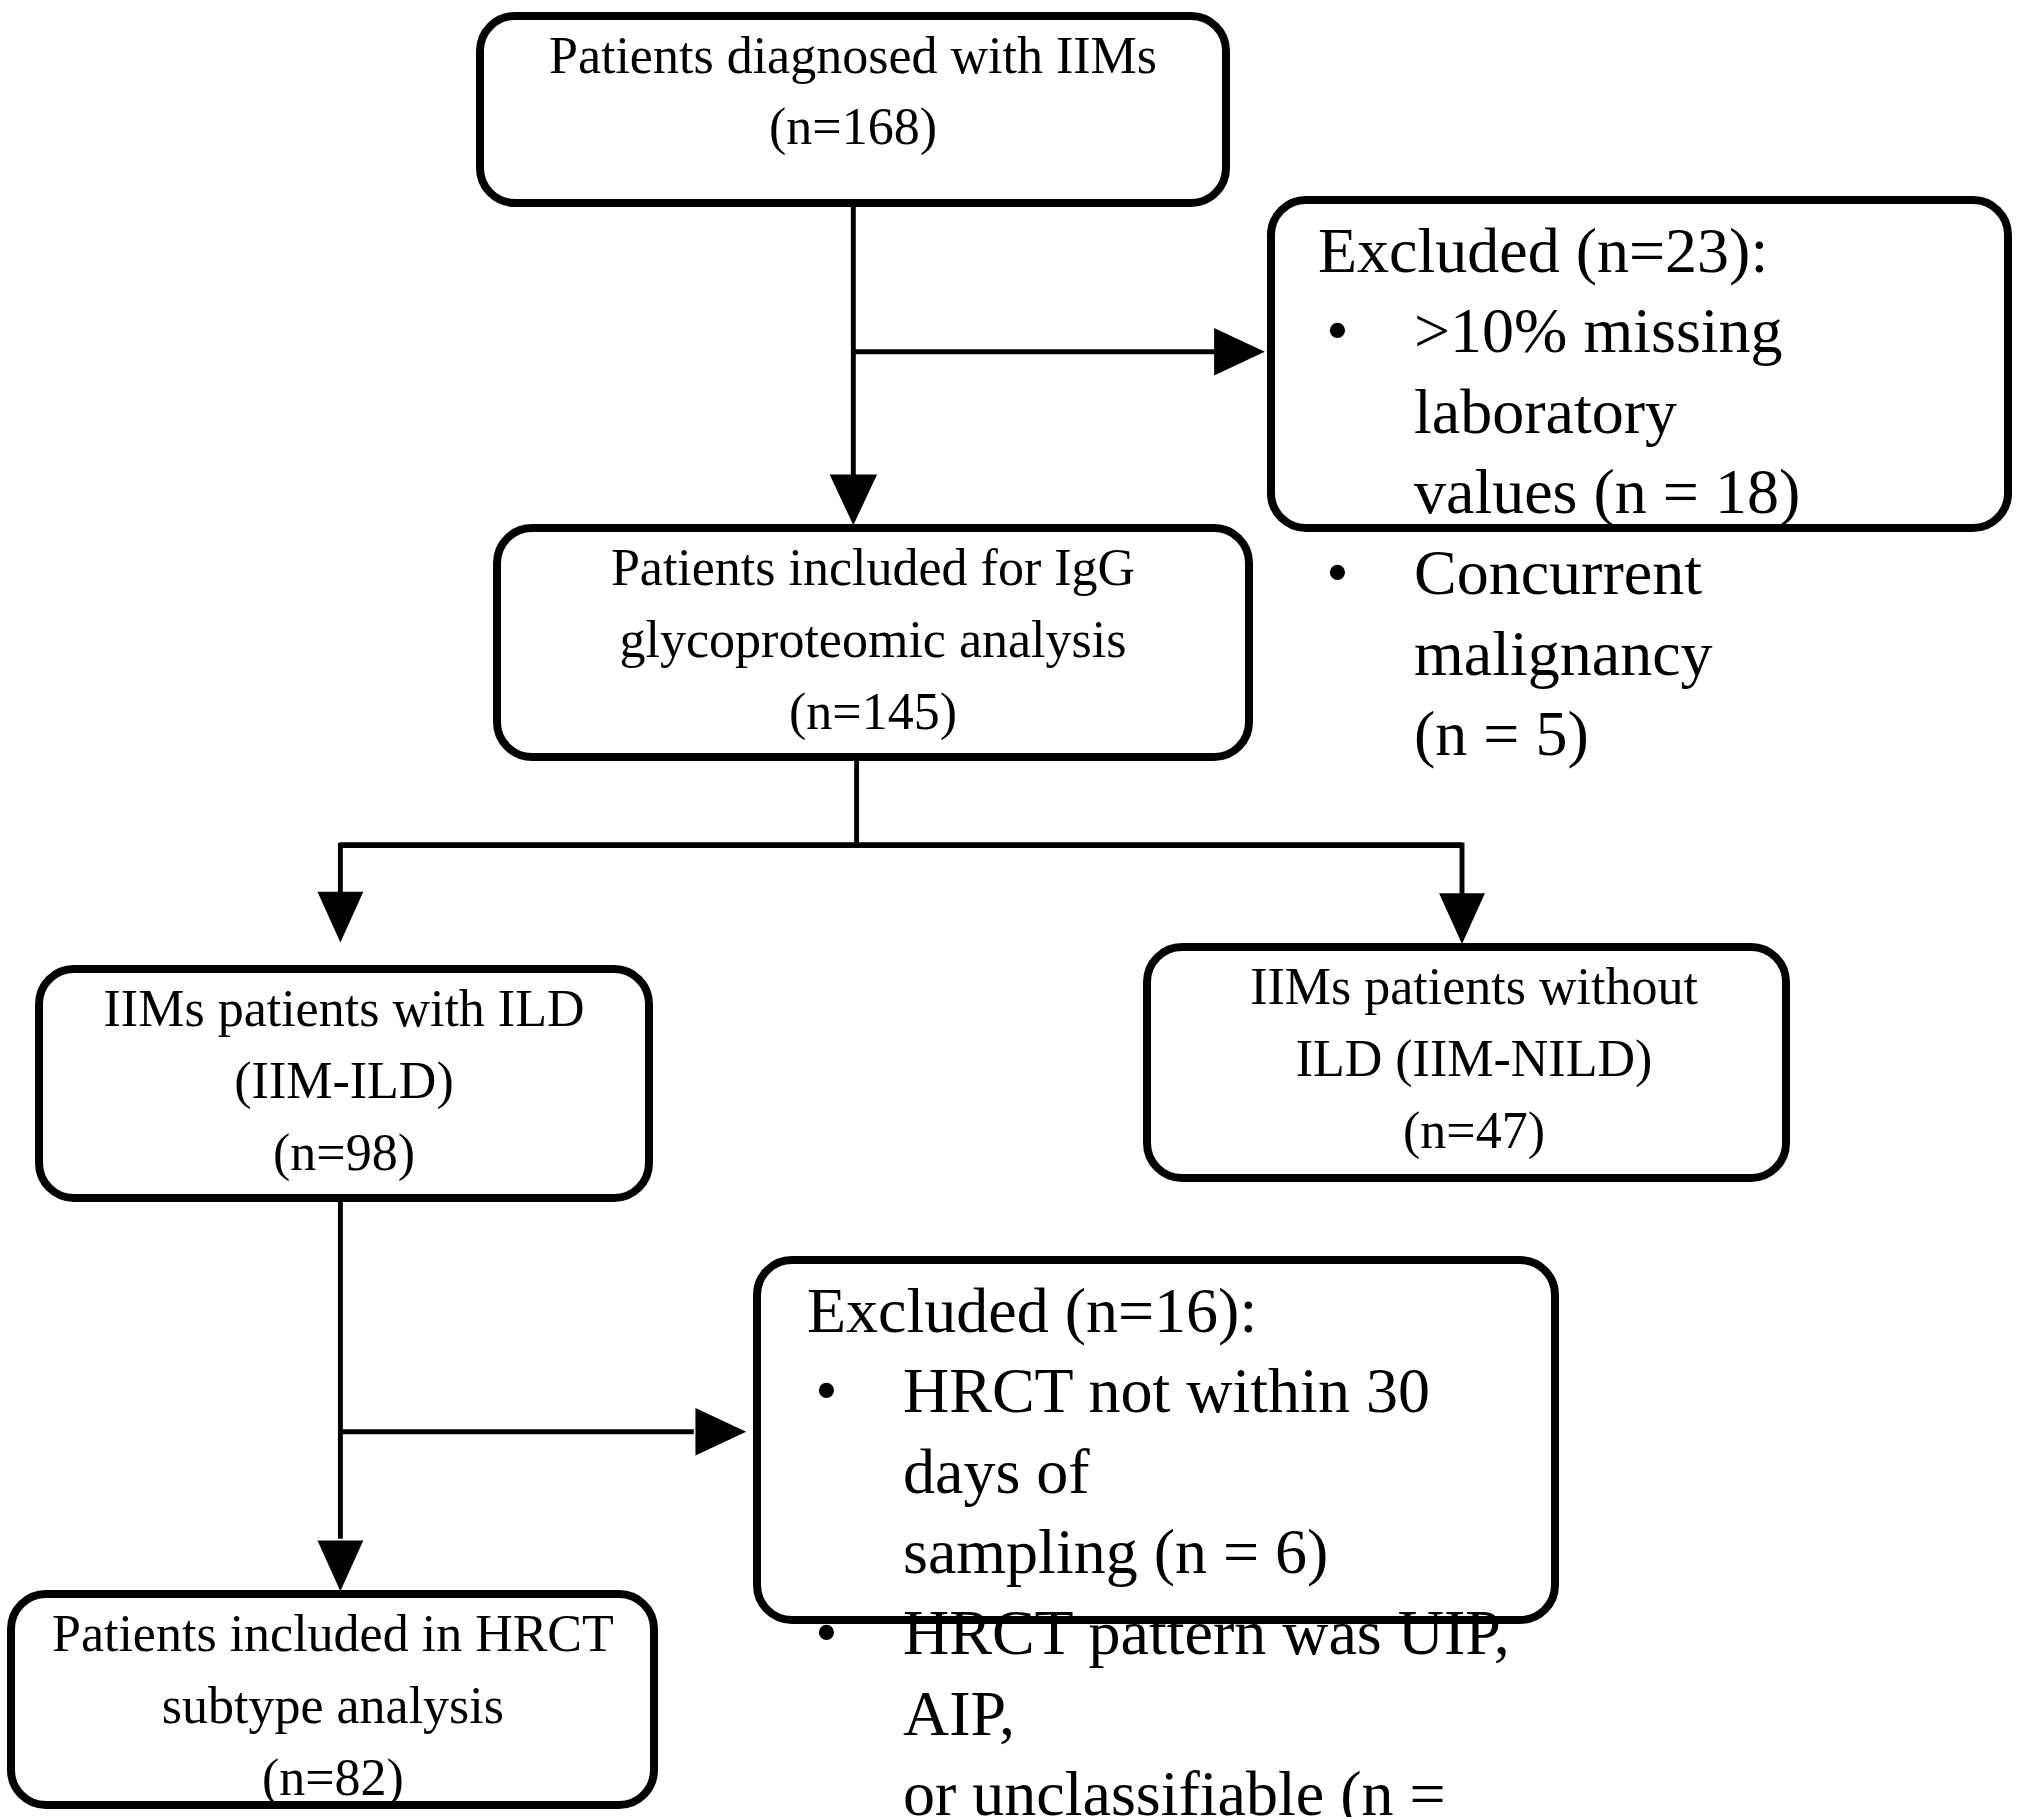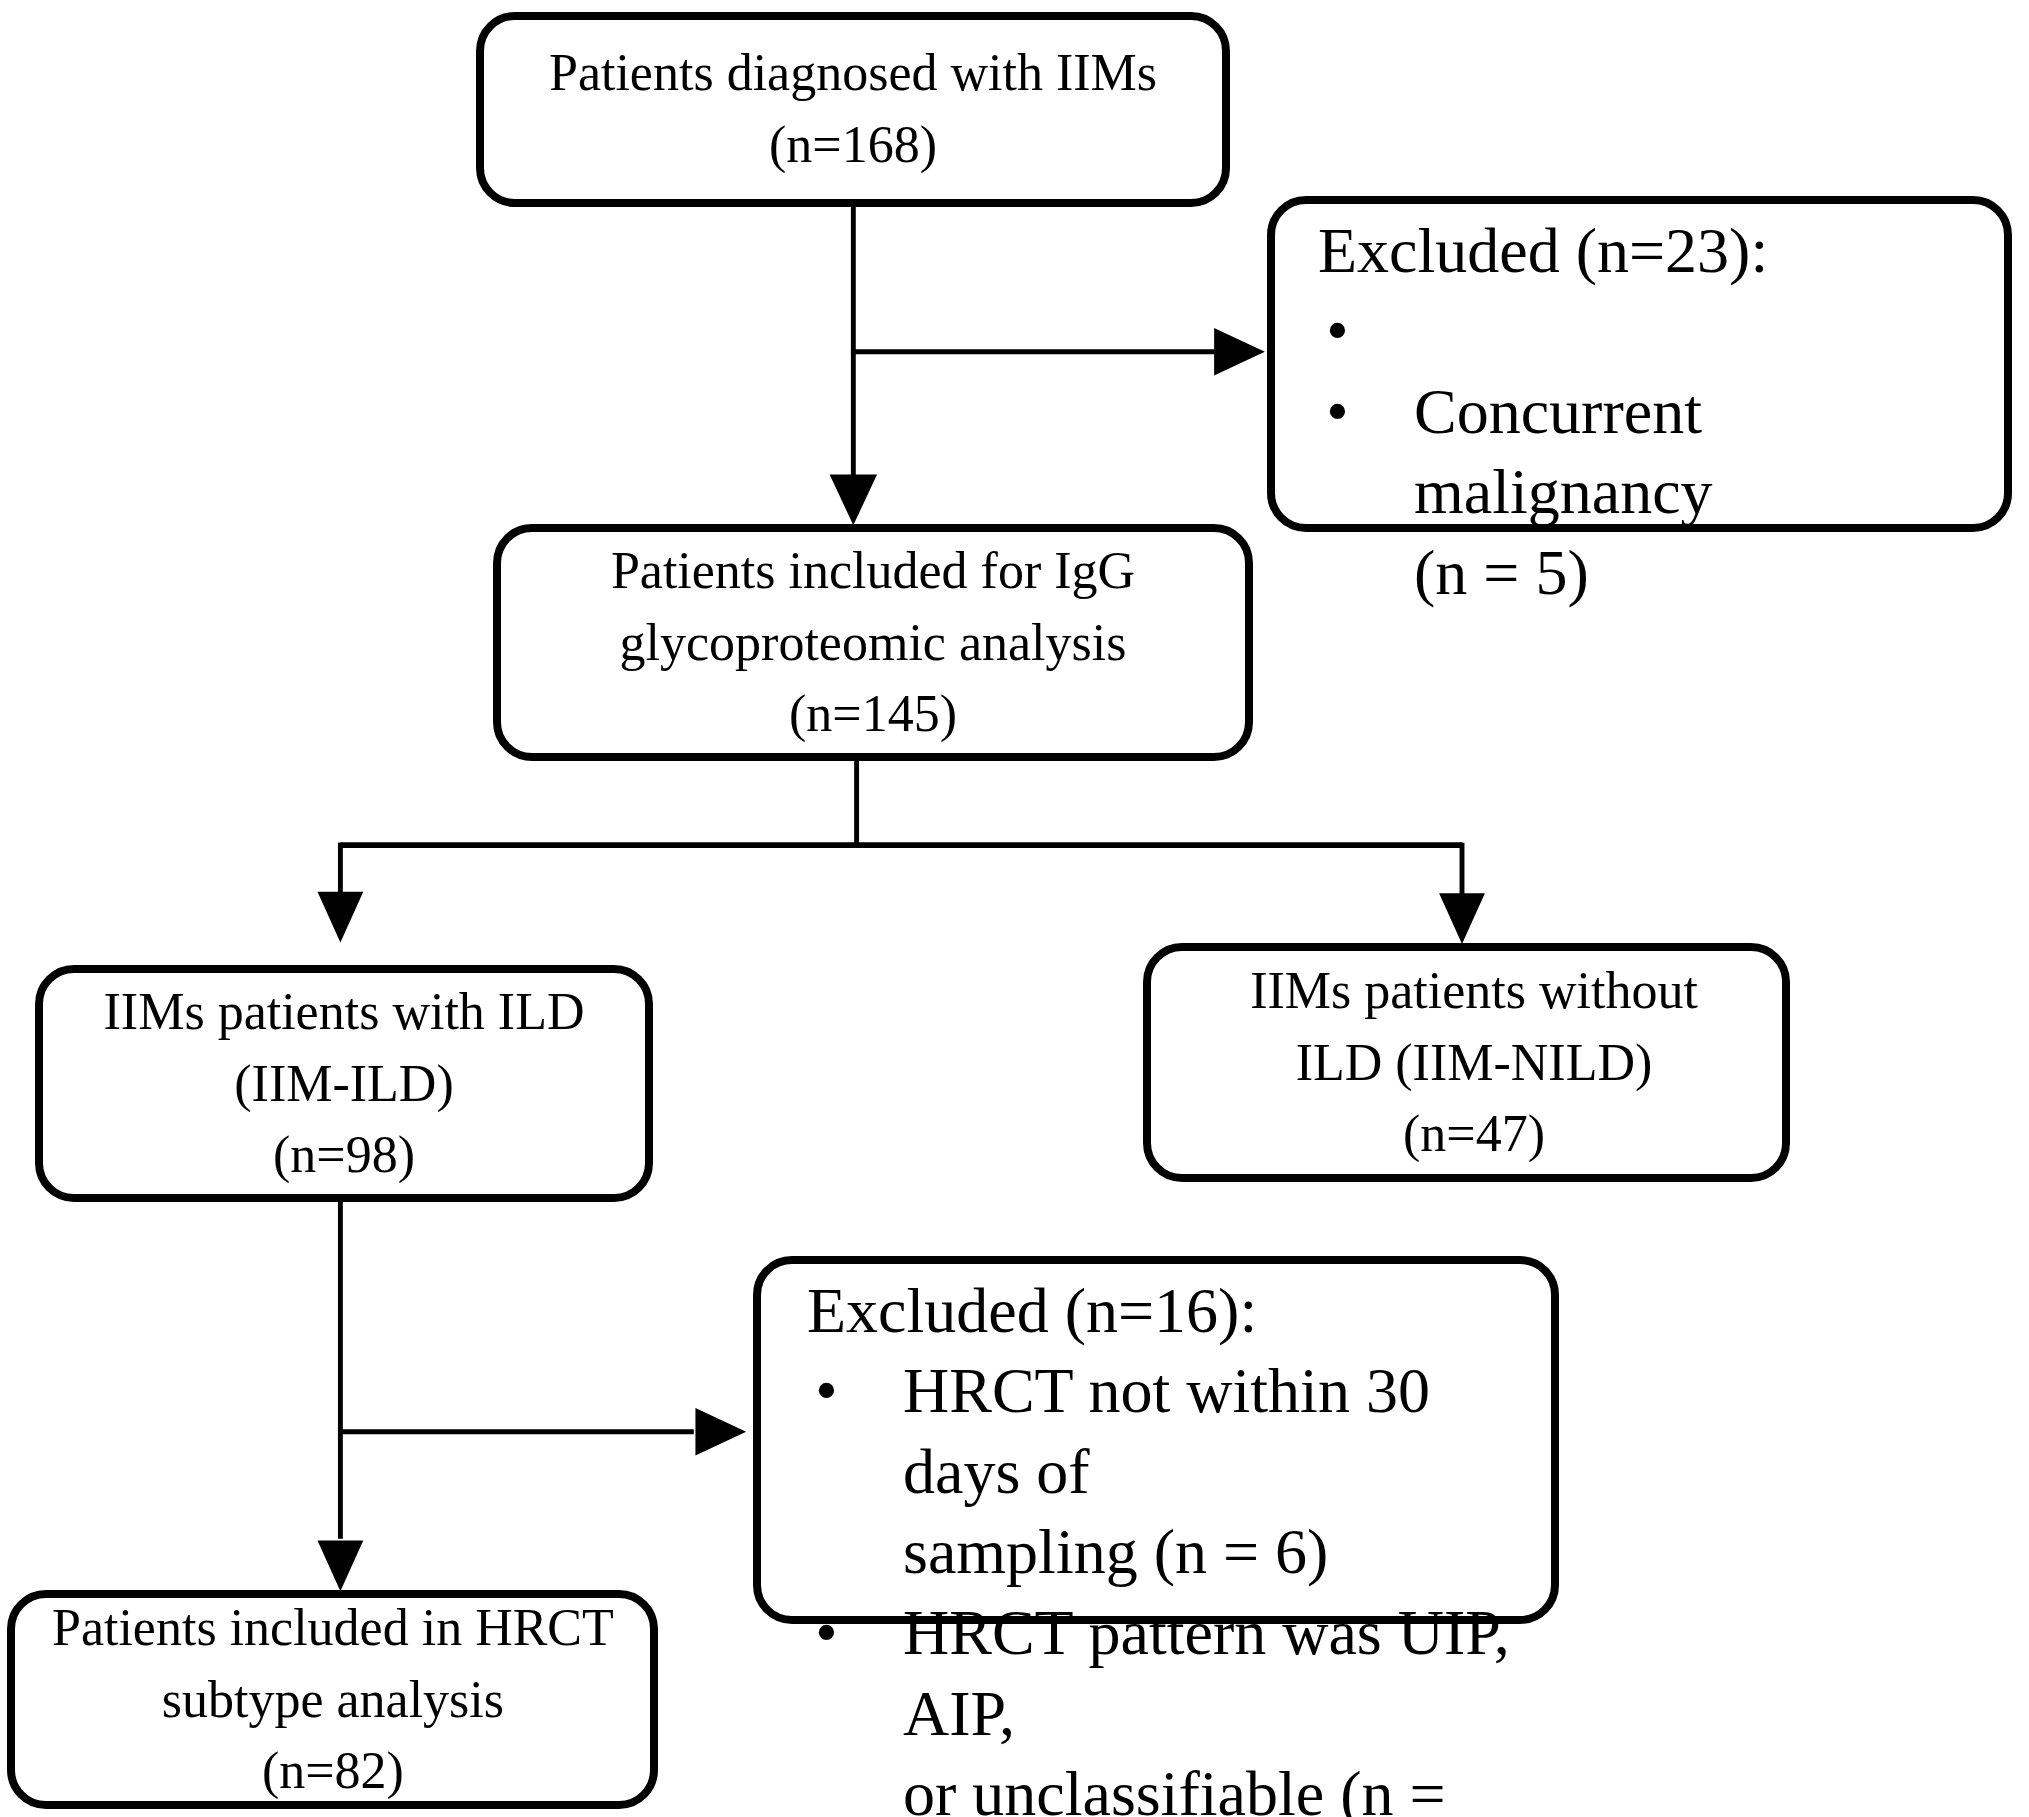--- a/index.html
+++ b/index.html
@@ -25,21 +25,21 @@
   }
   .box {
     position: absolute;
     box-sizing: border-box;
     border: 8.2px solid #000000;
     border-radius: 39px;
     background: #ffffff;
   }
   .center-box {
     display: flex;
-    align-items: center;
+    align-items: flex-start;
     justify-content: center;
     text-align: center;
   }
   .box-text {
     white-space: pre-line;
     font-size: 52px;
     line-height: 1.38;
   }
   .side-box {
     padding: 6.5px 19.6px 6.5px 43px;
@@ -104,20 +104,22 @@
 
   <div class="box center-box" id="box-diagnosed">
     <div class="box-text">Patients diagnosed with IIMs
 (n=168)</div>
   </div>
 
   <div class="box side-box" id="box-excluded-lab">
     <div class="ex-title">Excluded (n=23):</div>
     <div class="bullet-row">
       <span class="bullet-glyph">•</span>
+      <span class="bullet-text">&gt;10% missing laboratory
+values (n = 18)</span>
     </div>
     <div class="bullet-row">
       <span class="bullet-glyph">•</span>
       <span class="bullet-text">Concurrent malignancy
 (n = 5)</span>
     </div>
   </div>
 
   <div class="box center-box" id="box-included-igg">
     <div class="box-text">Patients included for IgG

